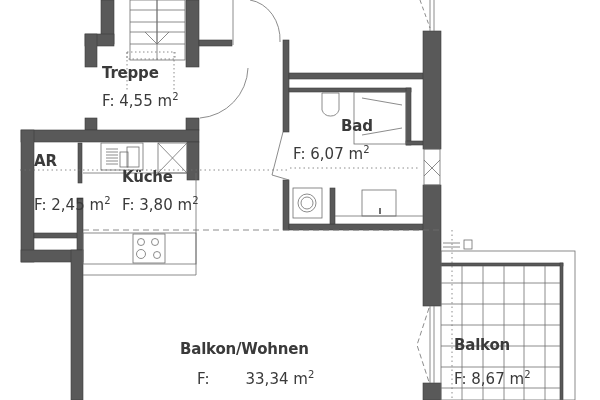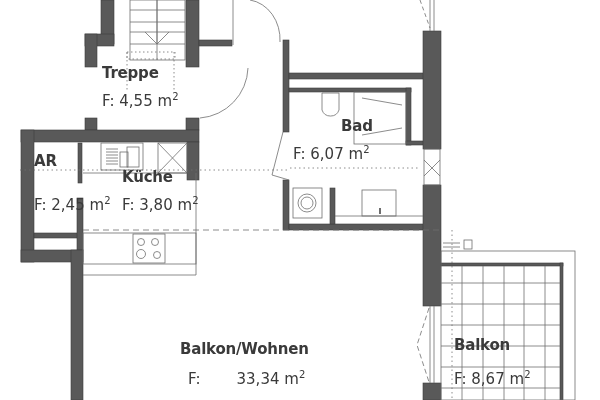--- a/index.html
+++ b/index.html
@@ -173,20 +173,20 @@
 <div class="lbl lbl-area" style="left:34px;top:195px;">
   <span>F:</span> <span>2,45</span> <span>m</span><sup>2</sup>
 </div>
 
 <div class="lbl lbl-name" style="left:122px;top:168px;">Küche</div>
 <div class="lbl lbl-area" style="left:122px;top:195px;">
   <span>F:</span> <span>3,80</span> <span>m</span><sup>2</sup>
 </div>
 
 <div class="lbl lbl-name" style="left:180px;top:340px;">Balkon/Wohnen</div>
-<div class="lbl lbl-area" style="left:188px;top:369px;">
+<div class="lbl lbl-area" style="left:197px;top:369px;">
   <span>F:</span><span style="display:inline-block;width:36px;"></span><span>33,34</span> <span>m</span><sup>2</sup>
 </div>
 
 <div class="lbl lbl-name" style="left:454px;top:336px;">Balkon</div>
 <div class="lbl lbl-area" style="left:454px;top:369px;">
   <span>F:</span> <span>8,67</span> <span>m</span><sup>2</sup>
 </div>
 
 </body></html>

